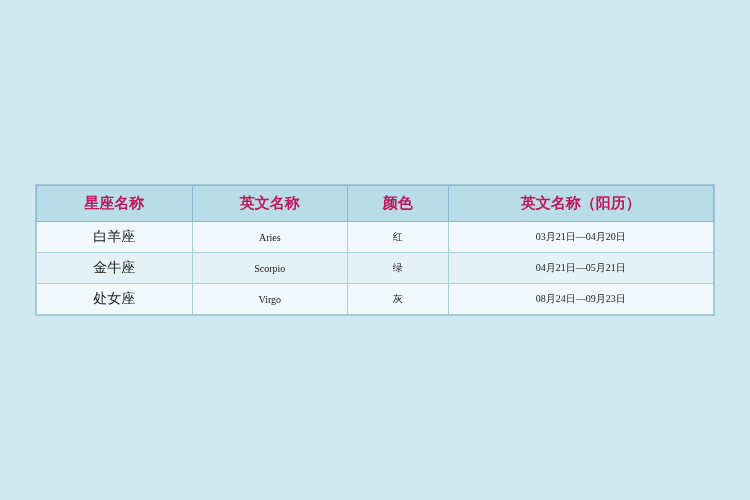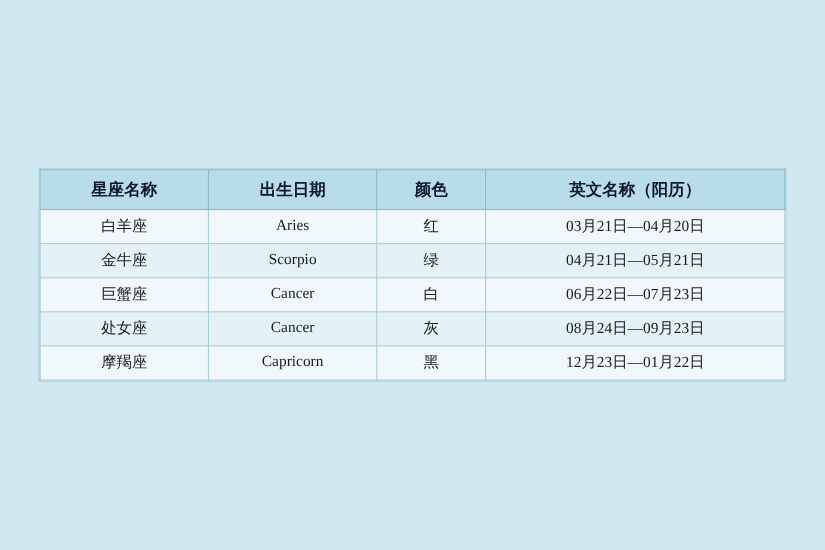--- a/index.html
+++ b/index.html
@@ -32,87 +32,75 @@
     thead tr {
       background-color: #b8dce8;
     }
 
     thead th {
       border: 1px solid #8ab8cc;
       padding: 8px 12px;
       text-align: center;
       font-size: 15px;
       font-weight: bold;
-      color: #0f172a;
+      color: #be185d;
     }
 
     tbody tr {
       background-color: #f0f8fc;
       margin-top: 18px;
     }
 
     tbody tr:nth-child(even) {
       background-color: #e4f2f8;
     }
 
     tbody td {
       border: 1px solid #a8ccd8;
       padding: 6px 12px;
       text-align: center;
-      font-size: 14px;
+      font-size: 10px;
       color: #1a1a1a;
     }
 
     tbody td:first-child {
       font-size: 14px;
     }
 
     tbody td:nth-child(2) {
       font-style: normal;
     }
   </style>
 </head>
 <body>
 
 <div class="table-container">
   <table>
     <thead>
       <tr>
         <th>星座名称</th>
-        <th>出生日期</th>
+        <th>英文名称</th>
         <th>颜色</th>
         <th>英文名称（阳历）</th>
       </tr>
     </thead>
     <tbody id="table-body">
     <tr>
           <td>白羊座</td>
           <td>Aries</td>
           <td>红</td>
           <td>03月21日—04月20日</td>
         </tr>
         <tr>
           <td>金牛座</td>
           <td>Scorpio</td>
           <td>绿</td>
           <td>04月21日—05月21日</td>
         </tr>
         <tr>
-          <td>巨蟹座</td>
-          <td>Cancer</td>
-          <td>白</td>
-          <td>06月22日—07月23日</td>
-        </tr>
-        <tr>
           <td>处女座</td>
-          <td>Cancer</td>
+          <td>Virgo</td>
           <td>灰</td>
           <td>08月24日—09月23日</td>
-        </tr>
-        <tr>
-          <td>摩羯座</td>
-          <td>Capricorn</td>
-          <td>黑</td>
-          <td>12月23日—01月22日</td>
         </tr>
       </tbody>
   </table>
 </div>
 
 </body></html>

